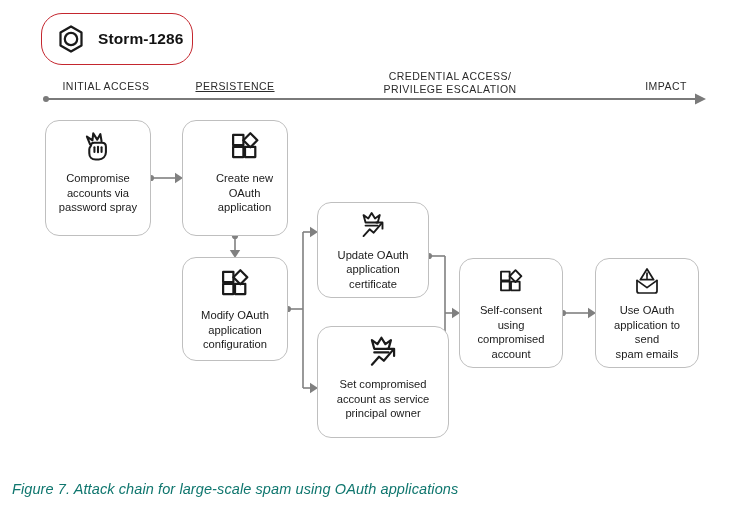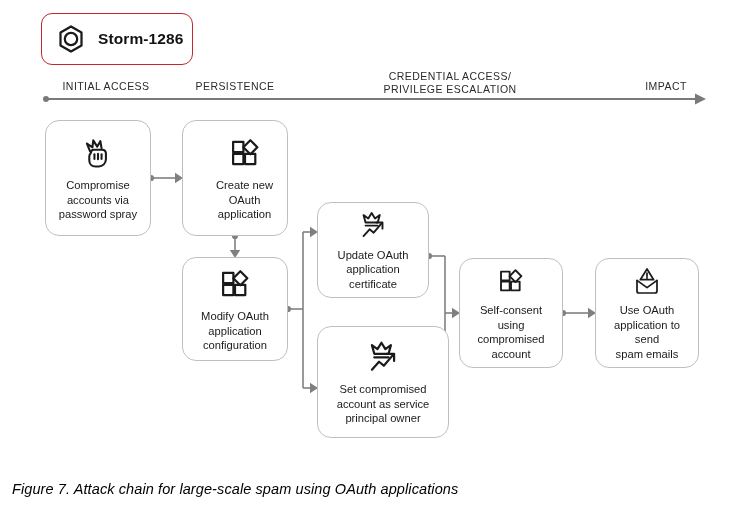--- a/index.html
+++ b/index.html
@@ -22,21 +22,21 @@
   }
 
   
   .actor-badge {
     position: absolute;
     left: 41px;
     top: 13px;
     width: 152px;
     height: 52px;
     border: 1.6px solid #c4262e;
-    border-radius: 11px;
+    border-radius: 21px;
     background: #ffffff;
     display: flex;
     align-items: center;
     box-sizing: border-box;
     padding-left: 14px;
   }
   .actor-badge .hex-icon {
     width: 30px;
     height: 30px;
     flex: 0 0 30px;
@@ -55,21 +55,21 @@
   .phase-label {
     position: absolute;
     font-size: 10.5px;
     letter-spacing: 0.45px;
     color: #2b2b2b;
     text-align: center;
     line-height: 13px;
     white-space: pre-line;
   }
   #phase-0 { left: 36px;  top: 80px; width: 140px; }
-  #phase-1 { left: 172px; top: 80px; width: 126px; }
+  #phase-1 { left: 172px; top: 80px; width: 126px; text-decoration: underline; }
   #phase-2 { left: 370px; top: 70px; width: 160px; }
   #phase-3 { left: 586px; top: 80px; width: 160px; }
 
   .timeline-axis {
     position: absolute;
     left: 40px;
     top: 88px;
     width: 670px;
     height: 22px;
   }
@@ -87,21 +87,20 @@
   
   .node {
     position: absolute;
     border: 1px solid #bfbfbf;
     border-radius: 14px;
     background: #ffffff;
     box-sizing: border-box;
     display: flex;
     flex-direction: column;
     align-items: center;
-    justify-content: center;
     padding: 6px 7px;
   }
   .node .node-icon {
     width: 38px;
     height: 38px;
     display: block;
     margin-bottom: 6px;
   }
   .node .node-label {
     font-size: 11.2px;
@@ -119,21 +118,21 @@
   #node-self-consent          { left: 459px; top: 258px; width: 104px; height: 110px; }
   #node-send-spam             { left: 595px; top: 258px; width: 104px; height: 110px; }
 
   
   .figure-caption {
     position: absolute;
     left: 12px;
     top: 481px;
     font-size: 14.5px;
     font-style: italic;
-    color: #000000;
+    color: #0f766e;
     letter-spacing: 0.1px;
     white-space: nowrap;
   }
 </style>
 </head>
 <body>
 
 <div id="stage">
 
   <div class="actor-badge">

